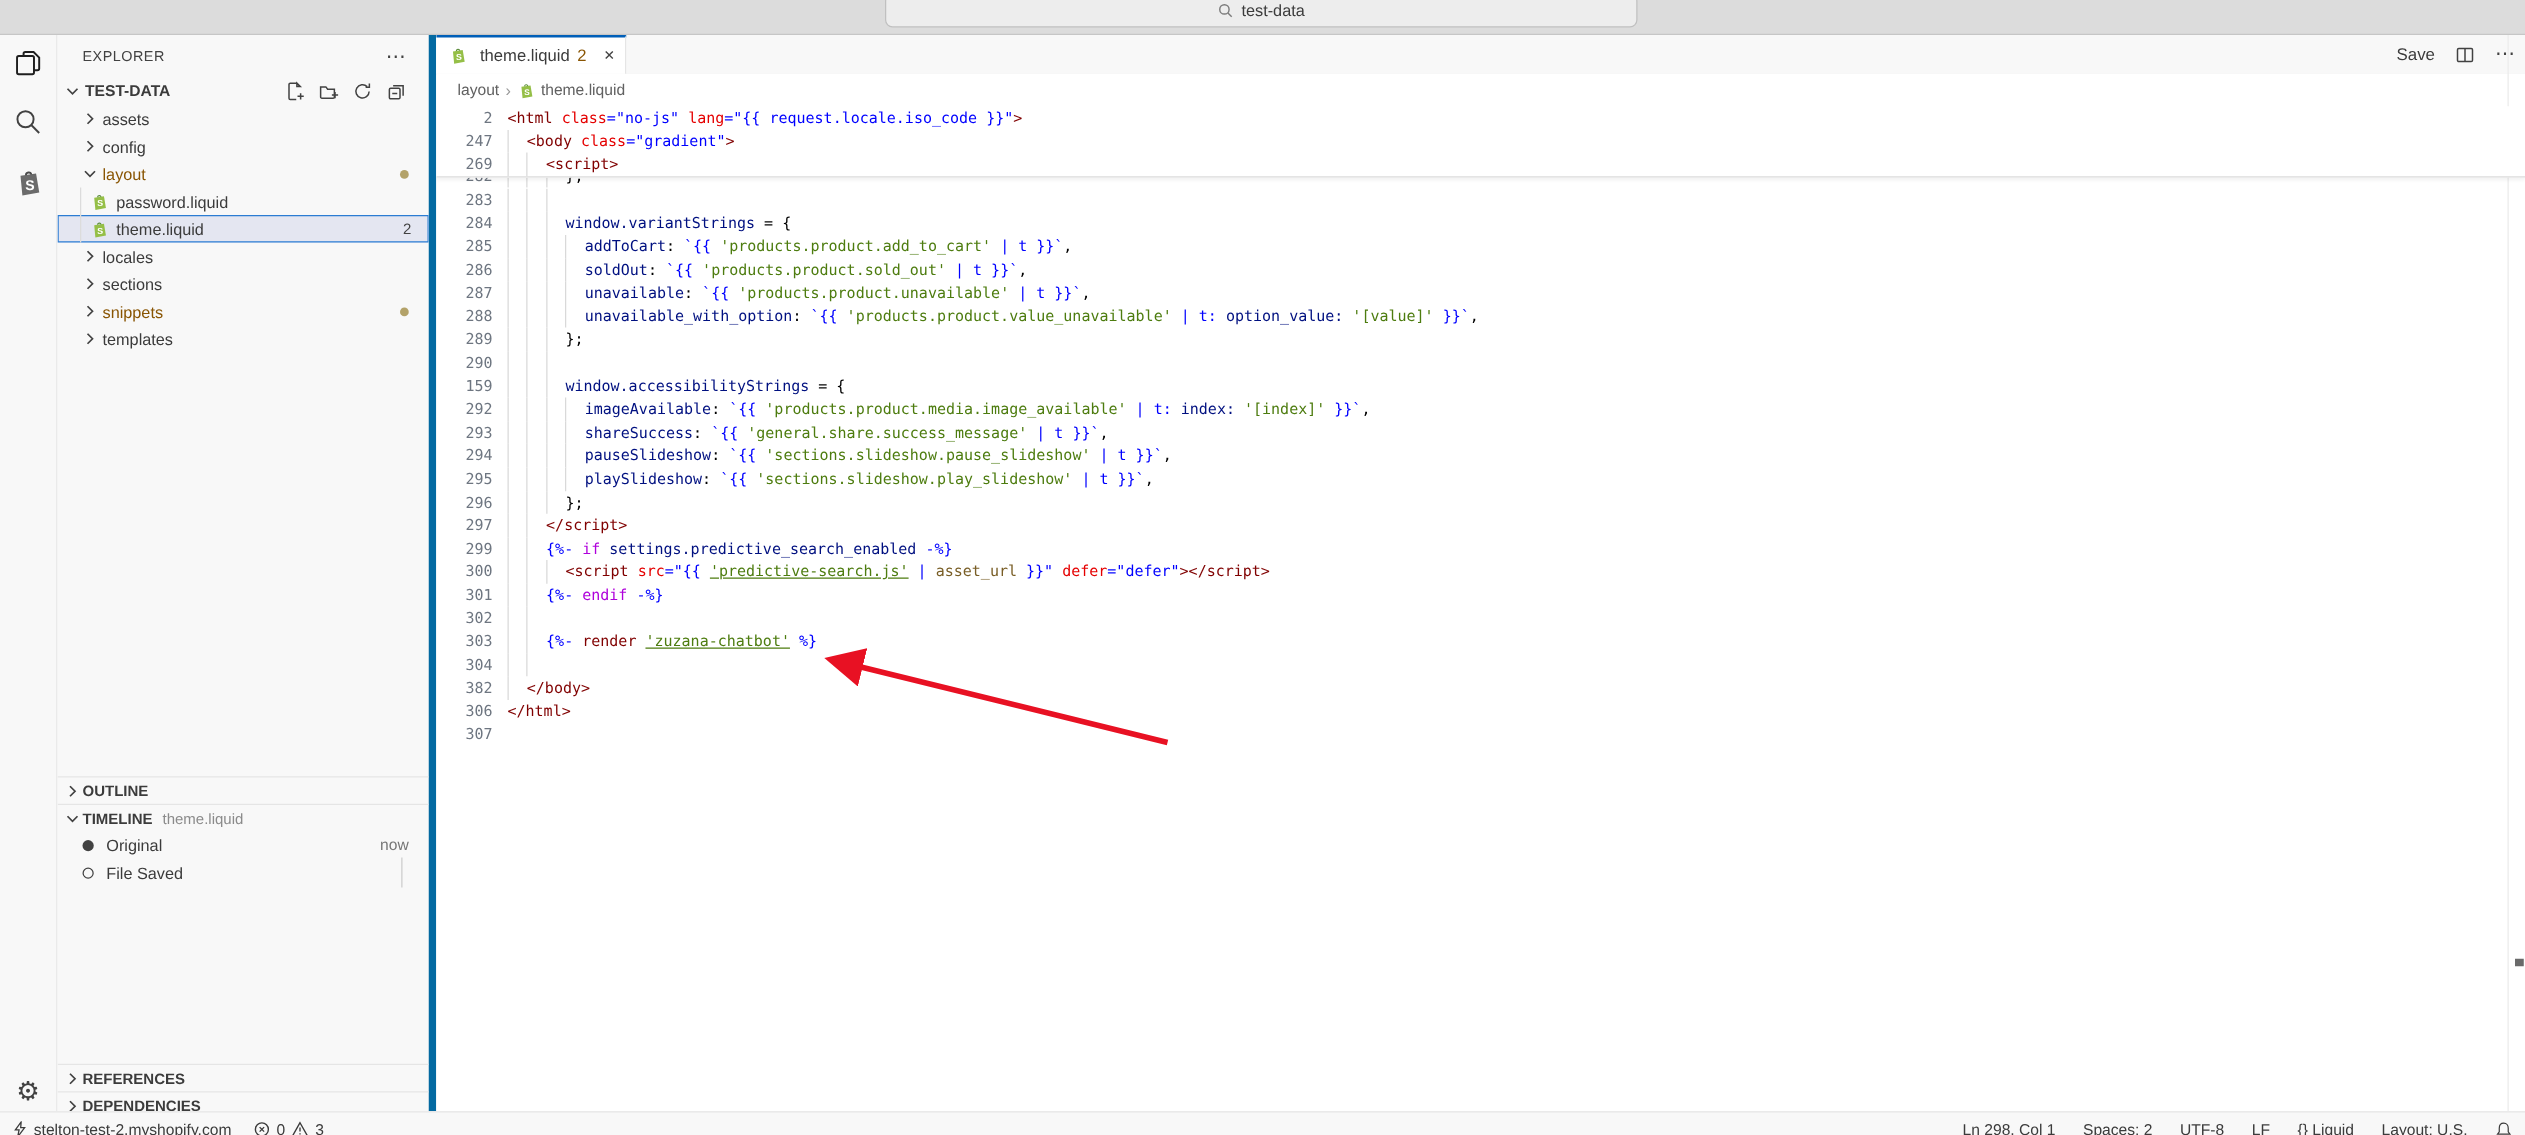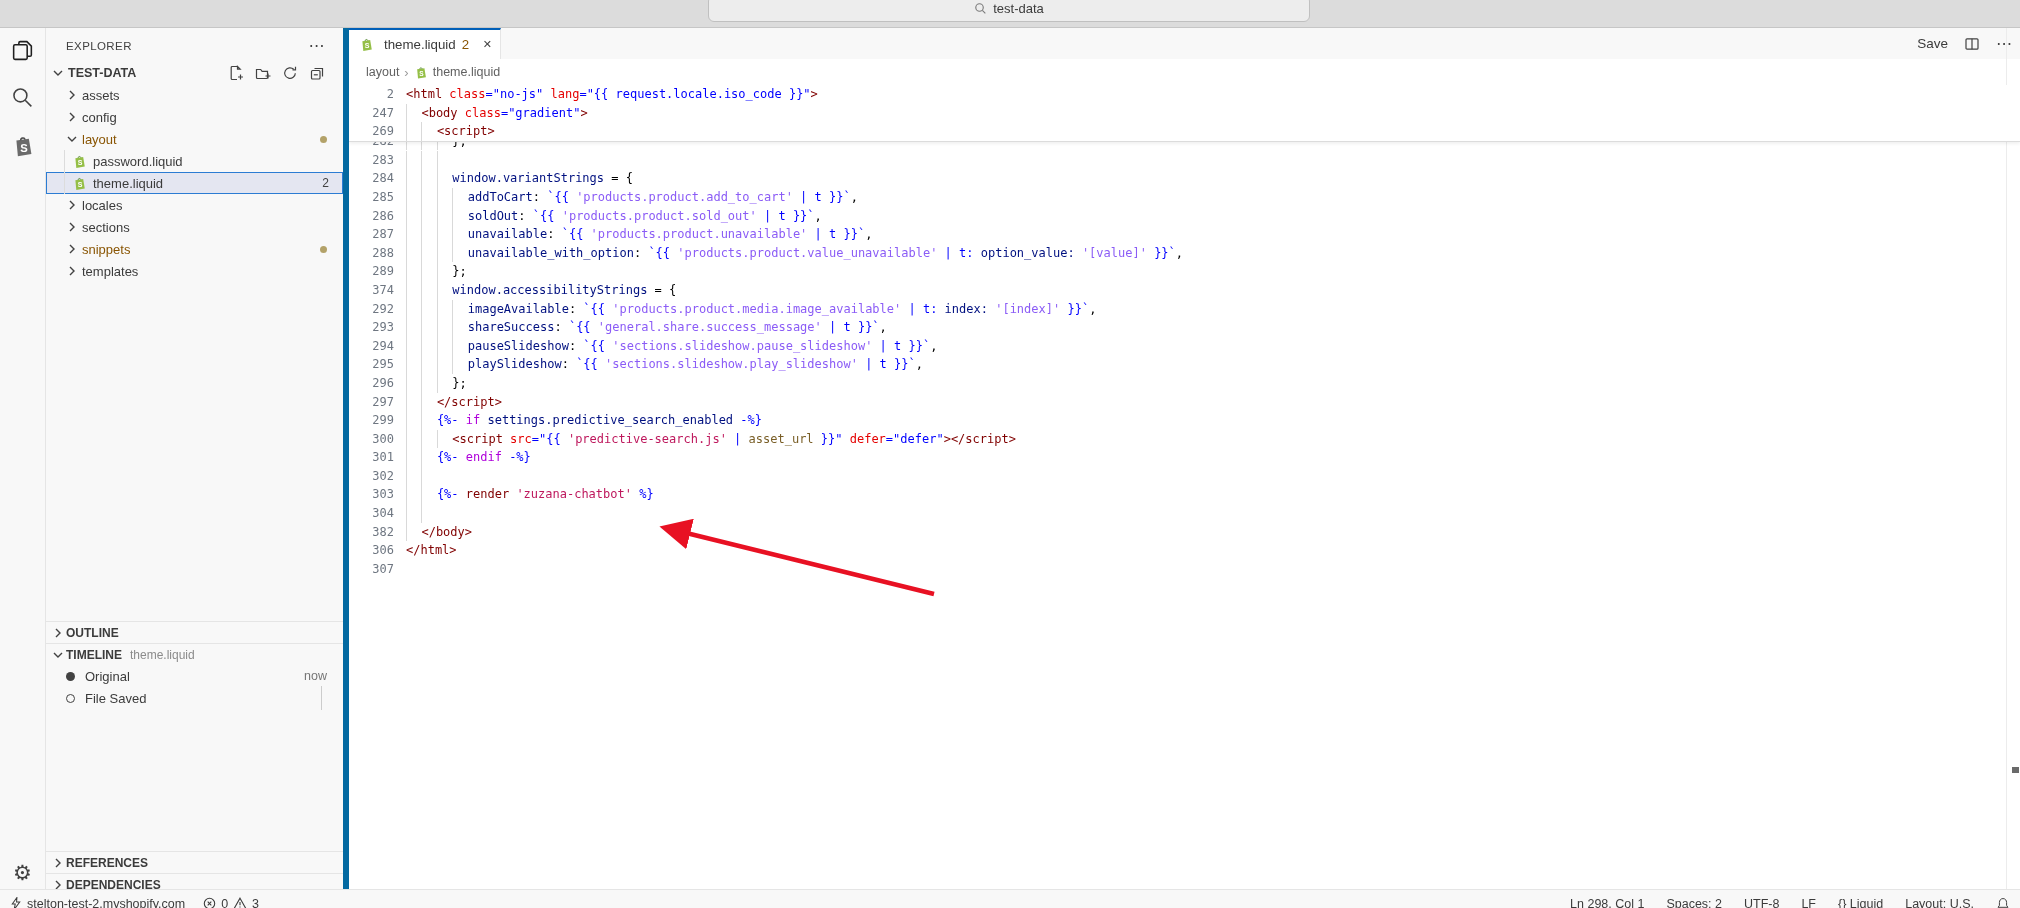--- a/index.html
+++ b/index.html
@@ -95,22 +95,22 @@
   .code-line.current{box-shadow:inset 0 1px 0 #ececec,inset 0 -1px 0 #ececec;}
   .ln{width:45px;flex:none;text-align:right;padding-right:12px;color:#6e7681;}
   .current .ln{color:#0b216f;}
   .lcontent{white-space:pre;}
   .guide{display:inline-block;width:2ch;height:18.6px;border-left:1px solid #d9d9d9;
          vertical-align:top;}
   .cursor{position:absolute;left:57px;top:1.5px;width:1.3px;height:15px;background:#333;}
   .t-tag{color:#800000;}
   .t-attr{color:#e50000;}
   .t-blue{color:#0000ff;}
-  .t-str{color:#8b5cf6;}
-  .t-strU{color:#be185d;}
+  .t-str{color:#4d7c0f;}
+  .t-strU{color:#4d7c0f;text-decoration:underline;}
   .t-kw{color:#af00db;}
   .t-var{color:#001080;}
   .t-fn{color:#795e26;}
   .t-def{color:#000000;}
 
   .scroll-gutter{position:absolute;top:0;right:13px;bottom:0;border-left:1px solid #ececec;}
   .scroll-marker{position:absolute;right:1px;top:739px;width:7px;height:6px;background:#6a6a6a;}
 
   
   .statusbar{position:absolute;left:0;top:889px;width:100%;height:25px;background:#f8f8f8;
@@ -375,21 +375,22 @@
             <div class="code-line"><span class="ln">282</span><span class="lcontent"><span class="guide"></span><span class="guide"></span><span class="guide"></span><span class="t-def">};</span></span></div>
           </div>
         <div id="lines">
             <div class="code-line"><span class="ln">283</span><span class="lcontent"><span class="guide"></span><span class="guide"></span><span class="guide"></span></span></div>
             <div class="code-line"><span class="ln">284</span><span class="lcontent"><span class="guide"></span><span class="guide"></span><span class="guide"></span><span class="t-var">window.variantStrings</span><span class="t-def"> = {</span></span></div>
             <div class="code-line"><span class="ln">285</span><span class="lcontent"><span class="guide"></span><span class="guide"></span><span class="guide"></span><span class="guide"></span><span class="t-var">addToCart</span><span class="t-def">: </span><span class="t-blue">`{{ </span><span class="t-str">'products.product.add_to_cart'</span><span class="t-blue"> | t }}`</span><span class="t-def">,</span></span></div>
             <div class="code-line"><span class="ln">286</span><span class="lcontent"><span class="guide"></span><span class="guide"></span><span class="guide"></span><span class="guide"></span><span class="t-var">soldOut</span><span class="t-def">: </span><span class="t-blue">`{{ </span><span class="t-str">'products.product.sold_out'</span><span class="t-blue"> | t }}`</span><span class="t-def">,</span></span></div>
             <div class="code-line"><span class="ln">287</span><span class="lcontent"><span class="guide"></span><span class="guide"></span><span class="guide"></span><span class="guide"></span><span class="t-var">unavailable</span><span class="t-def">: </span><span class="t-blue">`{{ </span><span class="t-str">'products.product.unavailable'</span><span class="t-blue"> | t }}`</span><span class="t-def">,</span></span></div>
             <div class="code-line"><span class="ln">288</span><span class="lcontent"><span class="guide"></span><span class="guide"></span><span class="guide"></span><span class="guide"></span><span class="t-var">unavailable_with_option</span><span class="t-def">: </span><span class="t-blue">`{{ </span><span class="t-str">'products.product.value_unavailable'</span><span class="t-blue"> | t: </span><span class="t-var">option_value: </span><span class="t-str">'[value]'</span><span class="t-blue"> }}`</span><span class="t-def">,</span></span></div>
             <div class="code-line"><span class="ln">289</span><span class="lcontent"><span class="guide"></span><span class="guide"></span><span class="guide"></span><span class="t-def">};</span></span></div>
-            <div class="code-line"><span class="ln">374</span><span class="lcontent"><span class="guide"></span><span class="guide"></span><span class="guide"></span><span class="t-var">window.accessibilityStrings</span><span class="t-def"> = {</span></span></div>
+            <div class="code-line"><span class="ln">290</span><span class="lcontent"><span class="guide"></span><span class="guide"></span><span class="guide"></span></span></div>
+            <div class="code-line"><span class="ln">159</span><span class="lcontent"><span class="guide"></span><span class="guide"></span><span class="guide"></span><span class="t-var">window.accessibilityStrings</span><span class="t-def"> = {</span></span></div>
             <div class="code-line"><span class="ln">292</span><span class="lcontent"><span class="guide"></span><span class="guide"></span><span class="guide"></span><span class="guide"></span><span class="t-var">imageAvailable</span><span class="t-def">: </span><span class="t-blue">`{{ </span><span class="t-str">'products.product.media.image_available'</span><span class="t-blue"> | t: </span><span class="t-var">index: </span><span class="t-str">'[index]'</span><span class="t-blue"> }}`</span><span class="t-def">,</span></span></div>
             <div class="code-line"><span class="ln">293</span><span class="lcontent"><span class="guide"></span><span class="guide"></span><span class="guide"></span><span class="guide"></span><span class="t-var">shareSuccess</span><span class="t-def">: </span><span class="t-blue">`{{ </span><span class="t-str">'general.share.success_message'</span><span class="t-blue"> | t }}`</span><span class="t-def">,</span></span></div>
             <div class="code-line"><span class="ln">294</span><span class="lcontent"><span class="guide"></span><span class="guide"></span><span class="guide"></span><span class="guide"></span><span class="t-var">pauseSlideshow</span><span class="t-def">: </span><span class="t-blue">`{{ </span><span class="t-str">'sections.slideshow.pause_slideshow'</span><span class="t-blue"> | t }}`</span><span class="t-def">,</span></span></div>
             <div class="code-line"><span class="ln">295</span><span class="lcontent"><span class="guide"></span><span class="guide"></span><span class="guide"></span><span class="guide"></span><span class="t-var">playSlideshow</span><span class="t-def">: </span><span class="t-blue">`{{ </span><span class="t-str">'sections.slideshow.play_slideshow'</span><span class="t-blue"> | t }}`</span><span class="t-def">,</span></span></div>
             <div class="code-line"><span class="ln">296</span><span class="lcontent"><span class="guide"></span><span class="guide"></span><span class="guide"></span><span class="t-def">};</span></span></div>
             <div class="code-line"><span class="ln">297</span><span class="lcontent"><span class="guide"></span><span class="guide"></span><span class="t-tag">&lt;/script&gt;</span></span></div>
             <div class="code-line"><span class="ln">299</span><span class="lcontent"><span class="guide"></span><span class="guide"></span><span class="t-blue">{%- </span><span class="t-kw">if</span><span class="t-var"> settings.predictive_search_enabled</span><span class="t-blue"> -%}</span></span></div>
             <div class="code-line"><span class="ln">300</span><span class="lcontent"><span class="guide"></span><span class="guide"></span><span class="guide"></span><span class="t-tag">&lt;script</span><span class="t-attr"> src</span><span class="t-blue">="{{ </span><span class="t-strU">'predictive-search.js'</span><span class="t-blue"> | </span><span class="t-fn">asset_url</span><span class="t-blue"> }}"</span><span class="t-attr"> defer</span><span class="t-blue">="defer"</span><span class="t-tag">&gt;&lt;/script&gt;</span></span></div>
             <div class="code-line"><span class="ln">301</span><span class="lcontent"><span class="guide"></span><span class="guide"></span><span class="t-blue">{%- </span><span class="t-kw">endif</span><span class="t-blue"> -%}</span></span></div>
             <div class="code-line"><span class="ln">302</span><span class="lcontent"><span class="guide"></span><span class="guide"></span></span></div>

